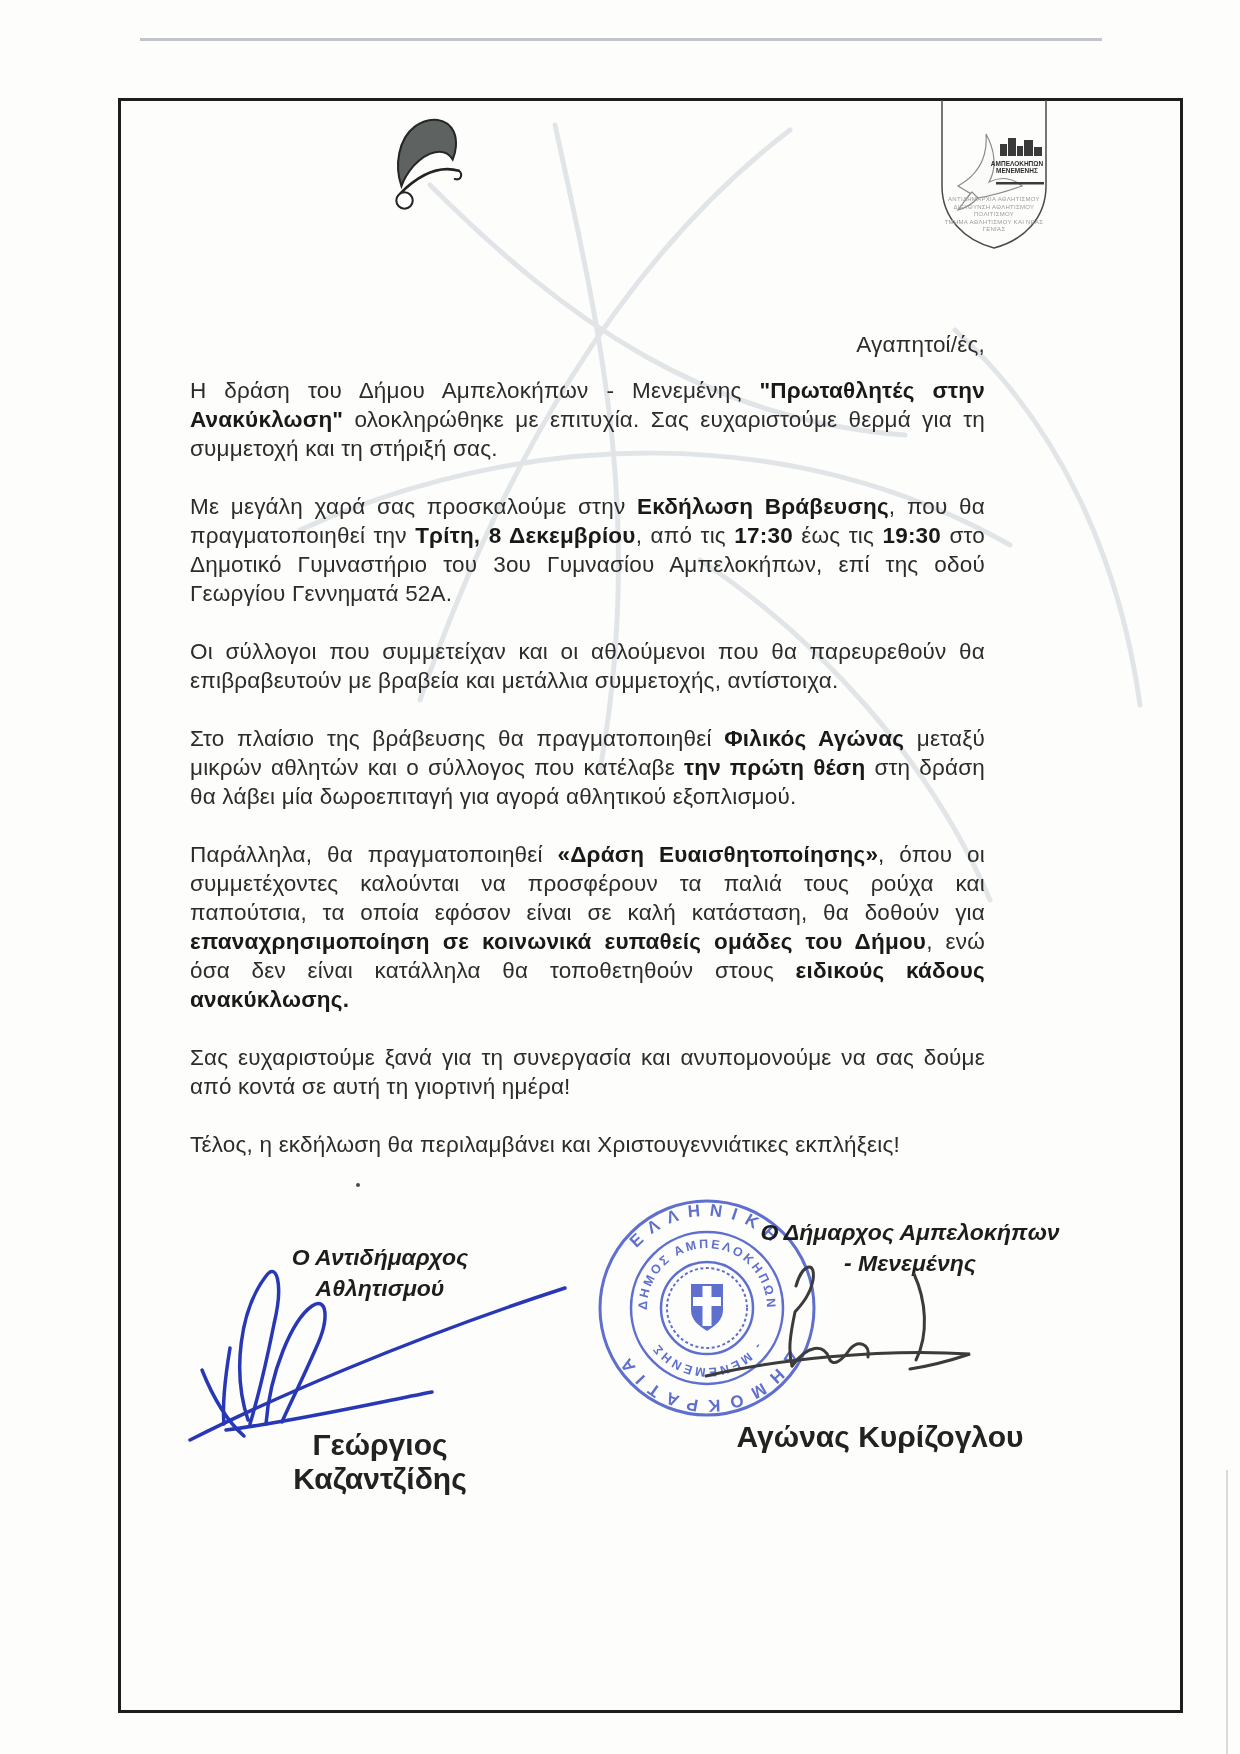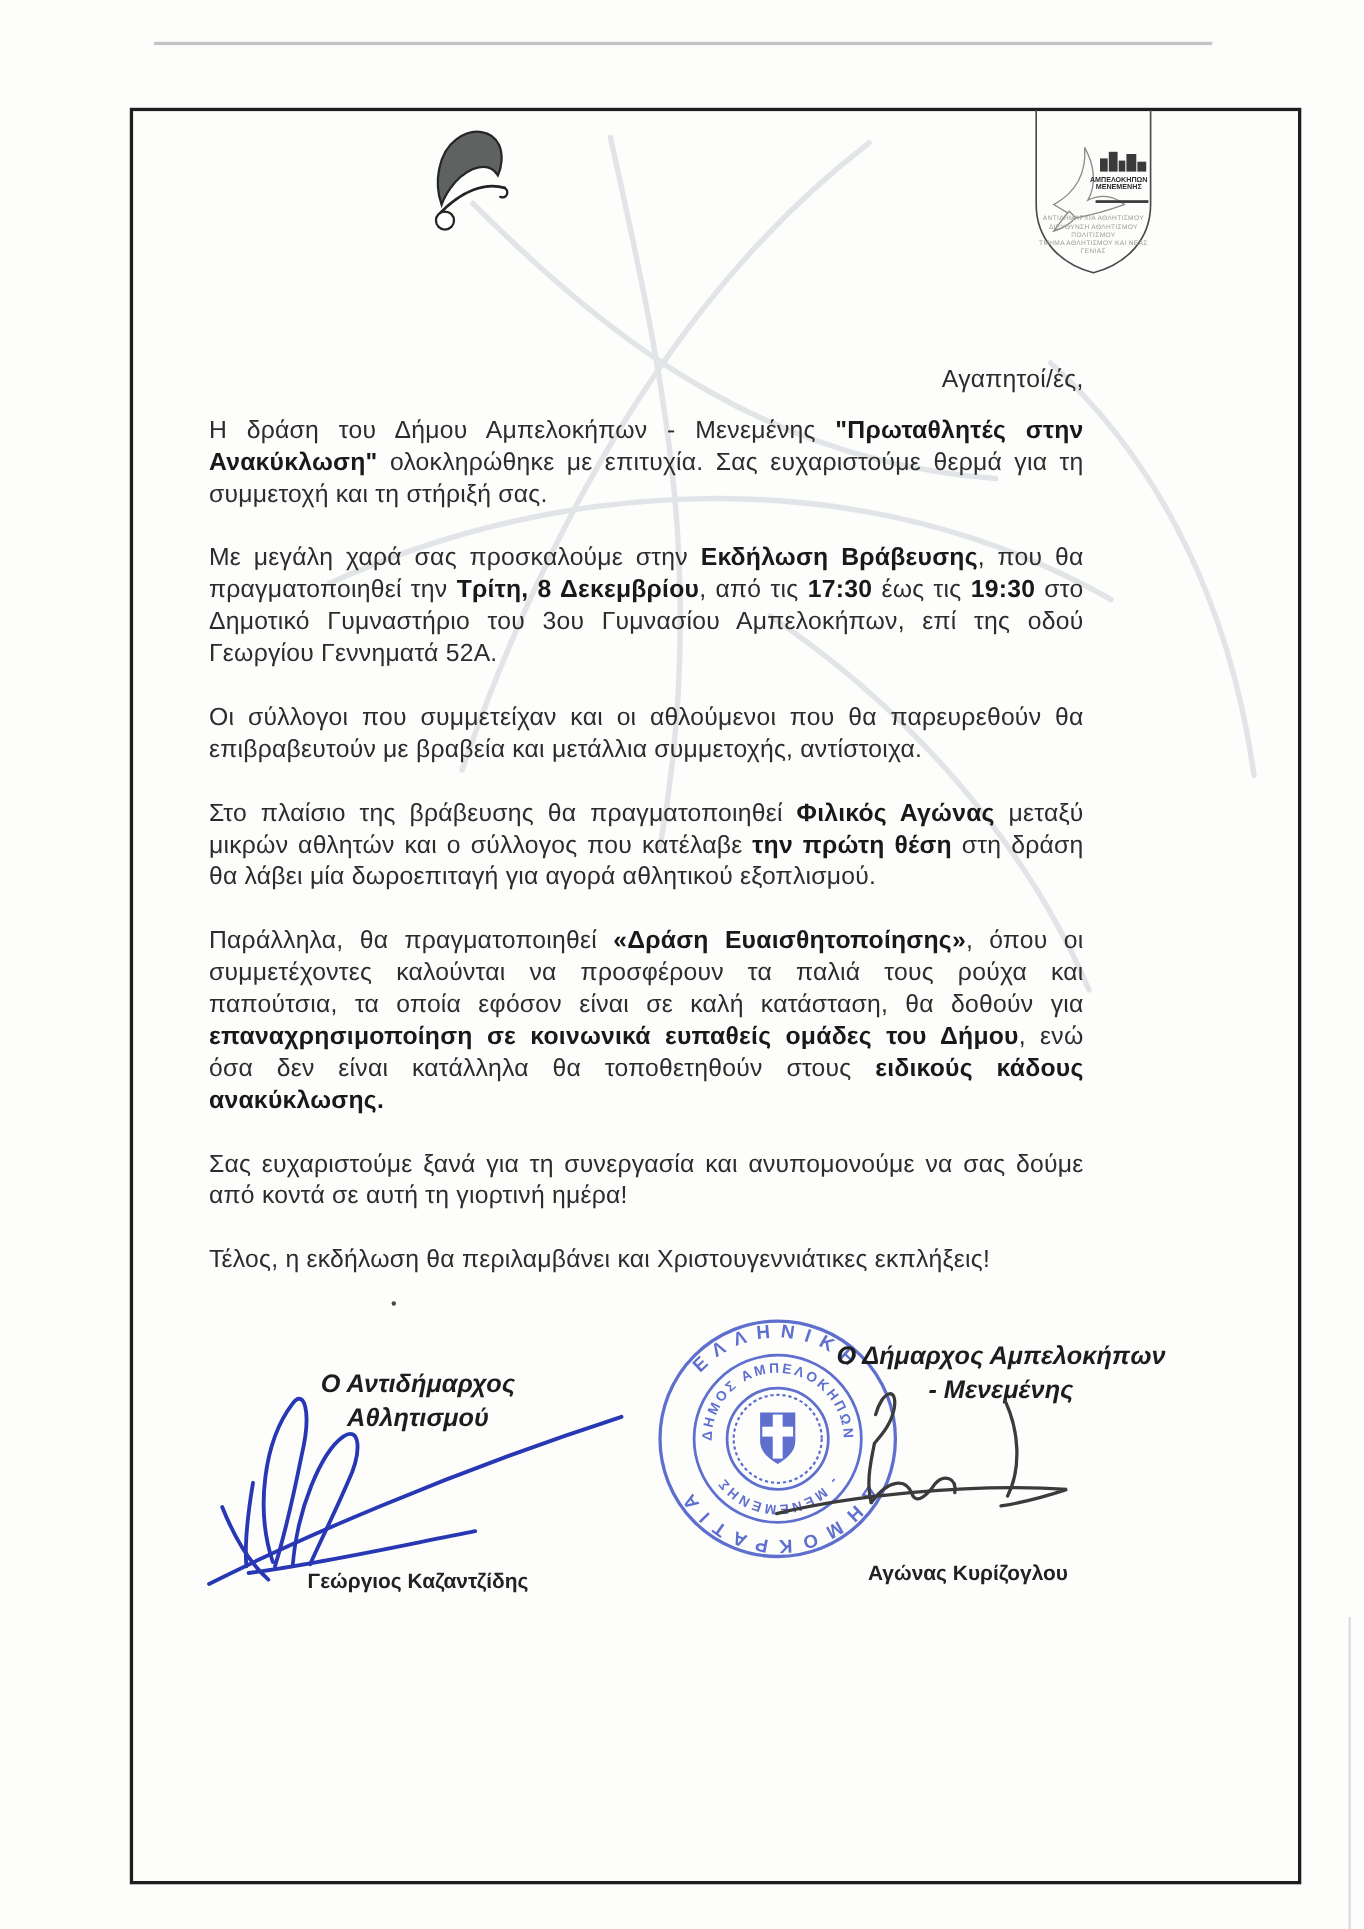--- a/index.html
+++ b/index.html
@@ -14,21 +14,21 @@
   .letter-body{
     position:absolute;left:190px;top:330px;width:795px;z-index:3;
     font-size:22.5px;line-height:29px;color:#2c2c2c;text-align:justify;letter-spacing:.2px;
   }
   .letter-body p{margin:0 0 29px 0;}
   .letter-body p.greeting{text-align:right;margin-bottom:17px;}
   .letter-body .b{font-weight:700;color:#191919;}
   .sig-title{position:absolute;z-index:3;font-weight:700;color:#1d1d1d;font-size:23px;line-height:31px;text-align:center;font-style:italic;}
   .sig-title.left{left:250px;top:1242px;width:260px;}
   .sig-title.right{left:740px;top:1217px;width:340px;}
-  .sig-name{position:absolute;z-index:4;font-weight:700;color:#222;font-size:19px;text-align:center;}
+  .sig-name{position:absolute;z-index:4;font-weight:700;color:#222;font-size:30px;text-align:center;}
   .sig-name.left{left:230px;top:1428px;width:300px;}
   .sig-name.right{left:730px;top:1420px;width:300px;}
   .stamp-svg{position:absolute;left:587px;top:1188px;z-index:2;opacity:.82;}
   .sig-svg-left{position:absolute;left:170px;top:1252px;z-index:4;}
   .sig-svg-right{position:absolute;left:700px;top:1248px;z-index:4;}
   .hat-svg{position:absolute;left:383px;top:108px;z-index:3;}
   .logo-badge{position:absolute;left:938px;top:100px;width:112px;height:150px;z-index:3;}
   .logo-badge .dept{position:absolute;left:0;top:96px;width:112px;text-align:center;
     font-size:6px;line-height:7.5px;color:#9b9b99;letter-spacing:.3px;}
   .logo-badge .muni{position:absolute;left:48px;top:60px;width:62px;text-align:center;

